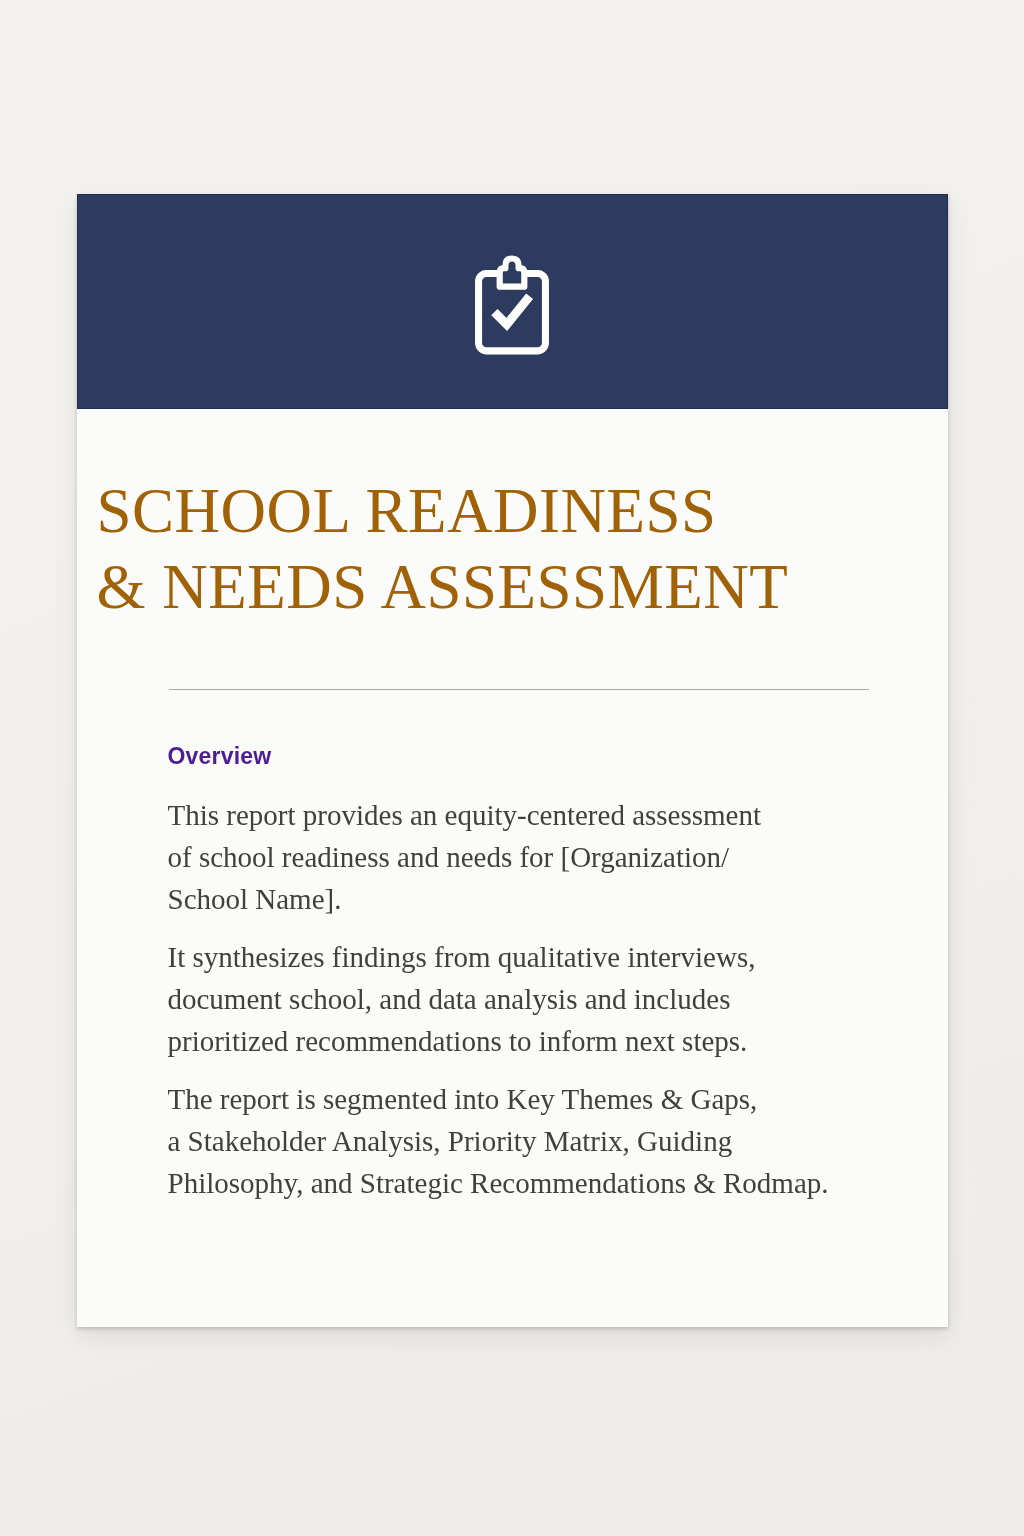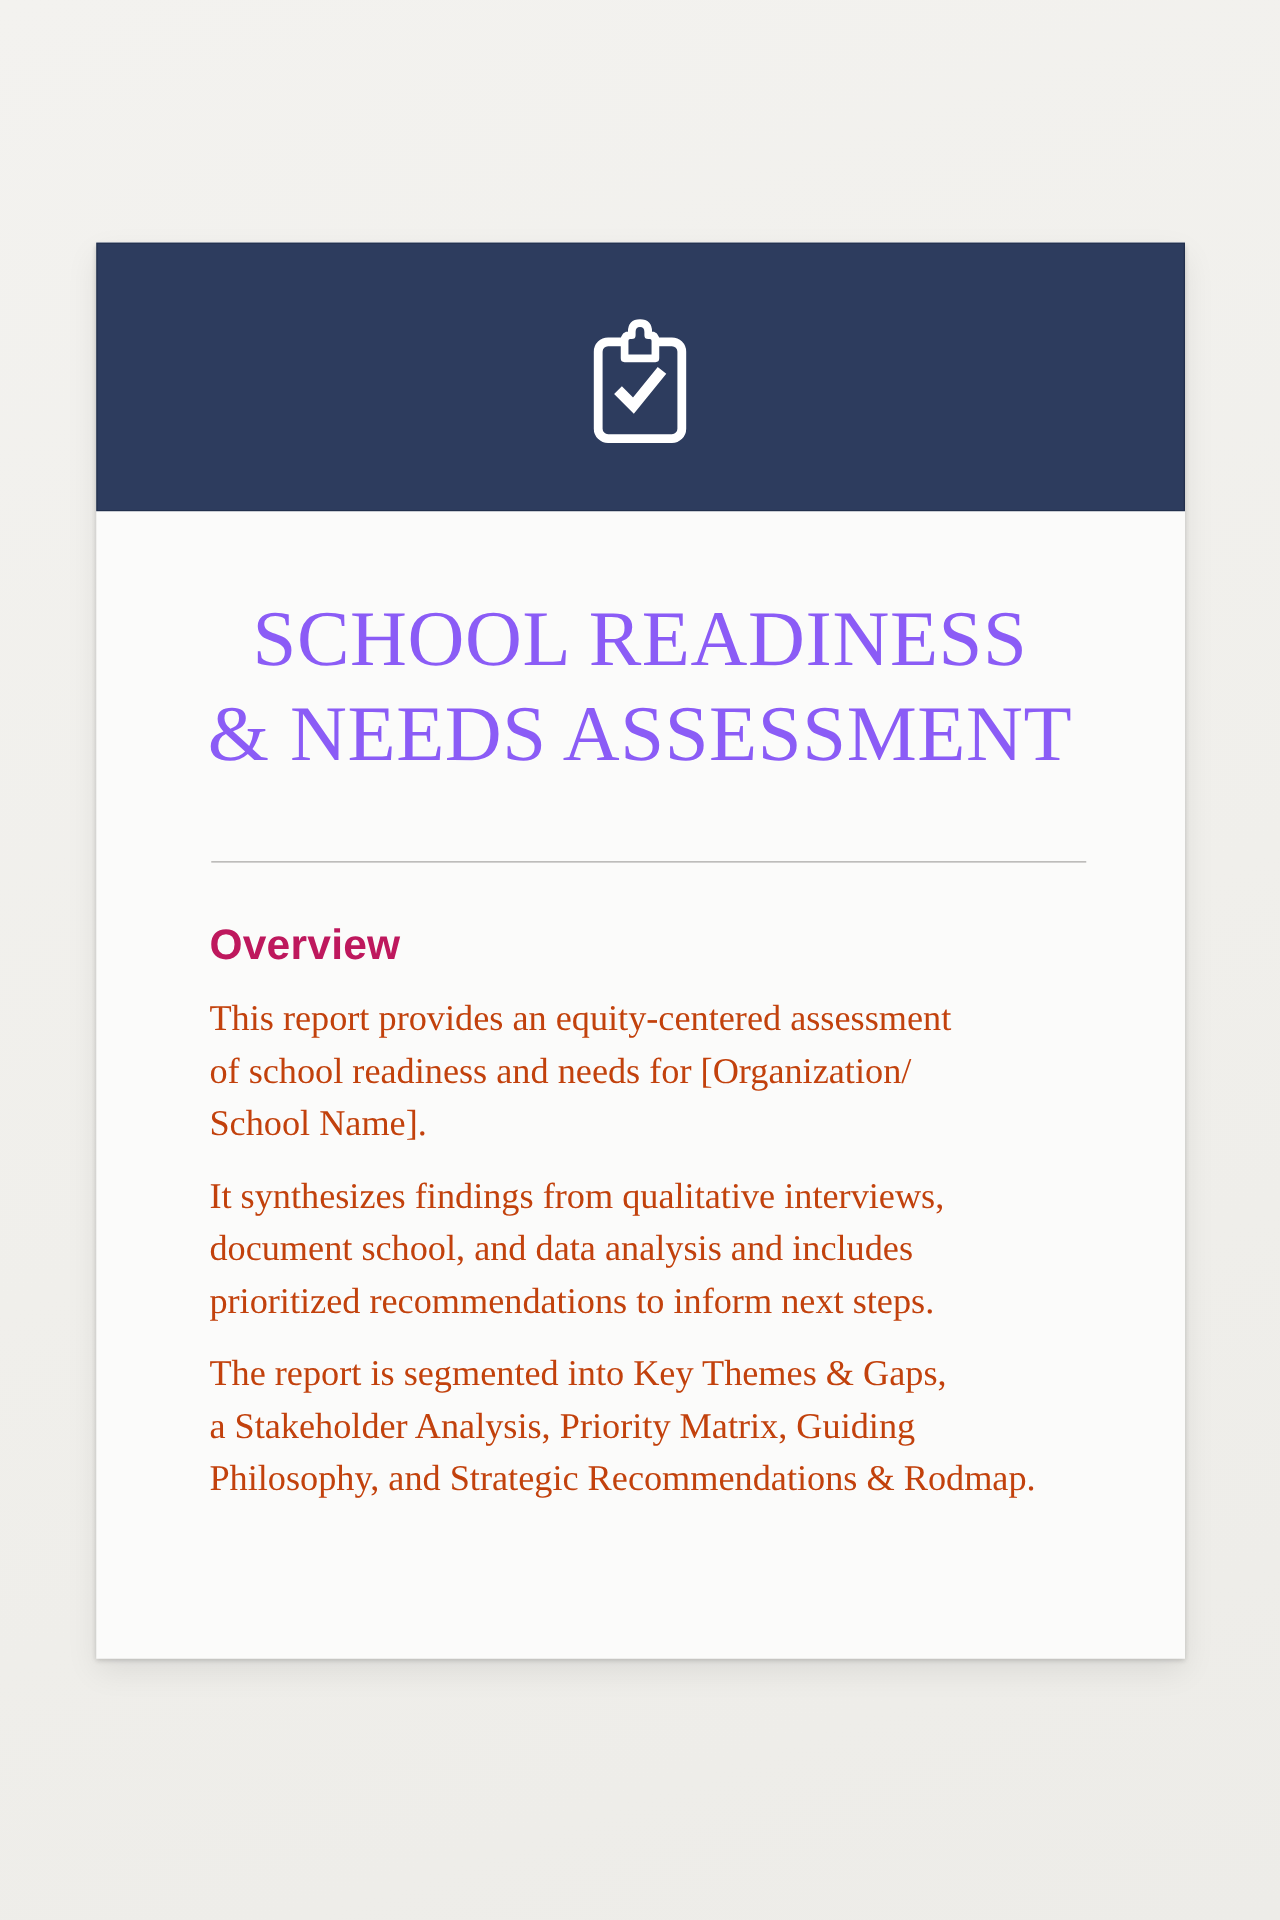--- a/index.html
+++ b/index.html
@@ -29,53 +29,52 @@
     align-items: center;
     justify-content: center;
     box-shadow: inset 0 0 0 1px rgba(15,23,44,0.35);
   }
   .band svg {
     display: block;
     margin-top: 8px;
   }
   .title {
     margin: 64px 20px 0 20px;
-    text-align: center;
     font-family: "Liberation Serif", serif;
     font-size: 63px;
     line-height: 76px;
     font-weight: 400;
-    color: #8b5cf6;
+    color: #a16207;
     letter-spacing: 0.5px;
     white-space: pre-line;
   }
   .divider {
     height: 1px;
     background: #a9a8a5;
     margin: 64px 79px 0 92px;
     border: none;
   }
   .section-heading {
     margin: 44px 90px 0 91px;
     font-family: "Liberation Sans", sans-serif;
-    font-size: 34px;
+    font-size: 23px;
     line-height: 44px;
     font-weight: 700;
-    color: #be185d;
+    color: #4c1d95;
     letter-spacing: 0.2px;
   }
   .body-copy {
     margin: 16px 60px 0 91px;
   }
   .body-copy p {
     margin: 0 0 16px 0;
     font-family: "Liberation Serif", serif;
     font-size: 29px;
     line-height: 42px;
-    color: #c2410c;
+    color: #404040;
     white-space: pre-line;
   }
 </style>
 </head>
 <body>
 
 <div class="card">
 
   <div class="band">
     <span>

